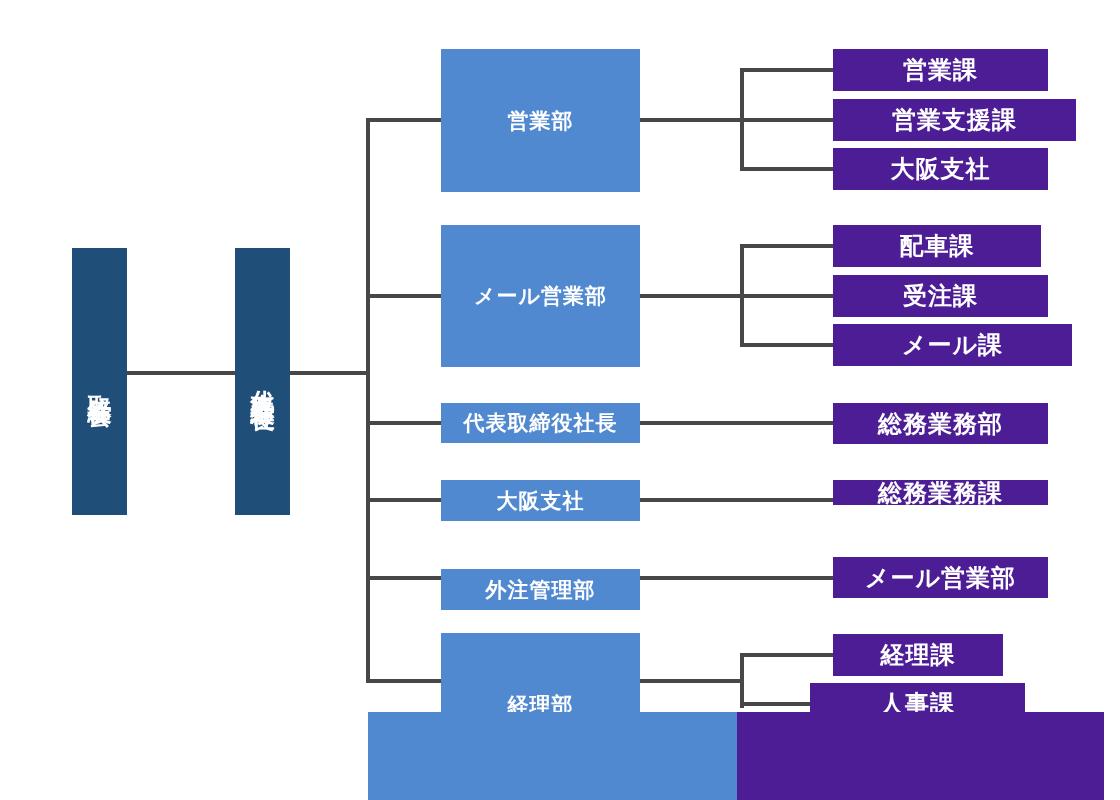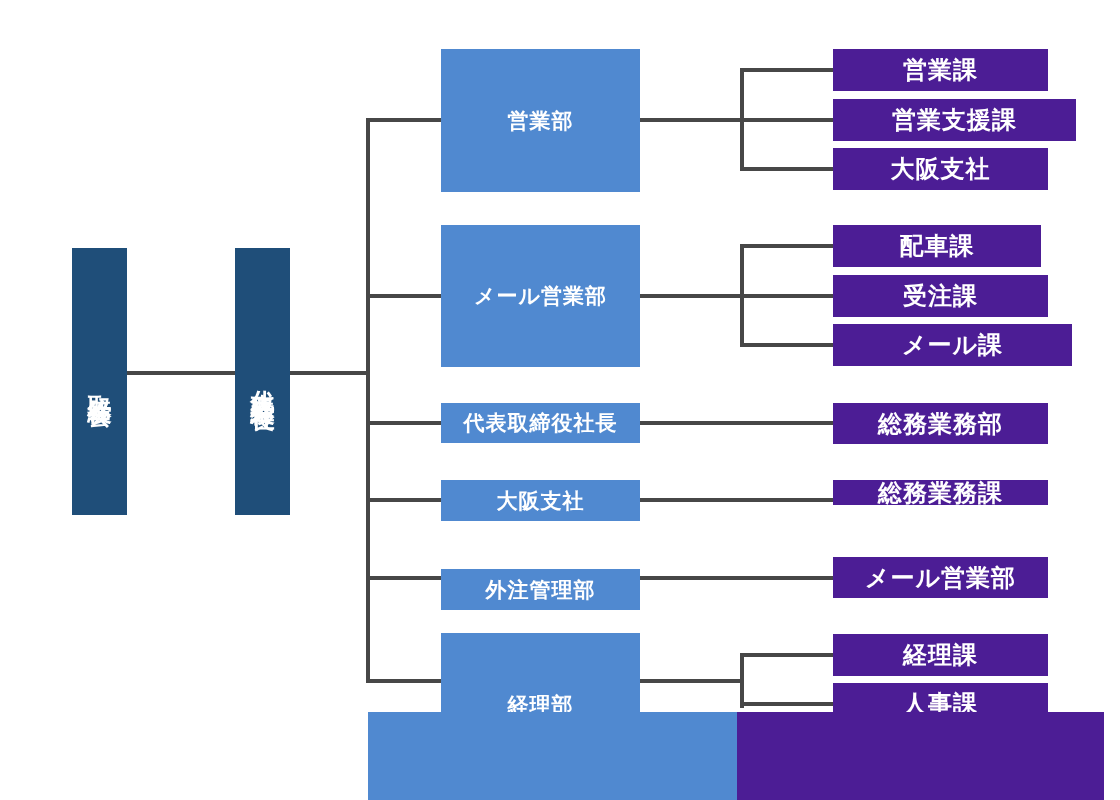--- a/index.html
+++ b/index.html
@@ -39,22 +39,22 @@
   
   .g1a{left:833px;top:49px;width:215px;height:42px;}
   .g1b{left:833px;top:99px;width:243px;height:42px;}
   .g1c{left:833px;top:148px;width:215px;height:42px;}
   .g2a{left:833px;top:225px;width:208px;height:42px;}
   .g2b{left:833px;top:275px;width:215px;height:42px;}
   .g2c{left:833px;top:324px;width:239px;height:42px;}
   .g3{left:833px;top:403px;width:215px;height:41px;}
   .g4{left:833px;top:480px;width:215px;height:25px;}
   .g5{left:833px;top:557px;width:215px;height:41px;}
-  .g6a{left:833px;top:634px;width:215px;height:42px;}
-  .g6b{left:833px;top:683px;width:215px;height:42px;text-align:right;}
+  .g6a{left:833px;top:634px;width:170px;height:42px;}
+  .g6b{left:810px;top:683px;width:215px;height:42px;text-align:right;}
 
   
   .cutBlue{left:368px;top:712px;width:369px;height:88px;}
   .cutGray{left:737px;top:712px;width:367px;height:88px;}
 </style>
 </head>
 <body>
 
 <div class="hline" style="left:127px;top:371px;width:108px;"></div>
 <div class="hline" style="left:290px;top:371px;width:80px;"></div>

